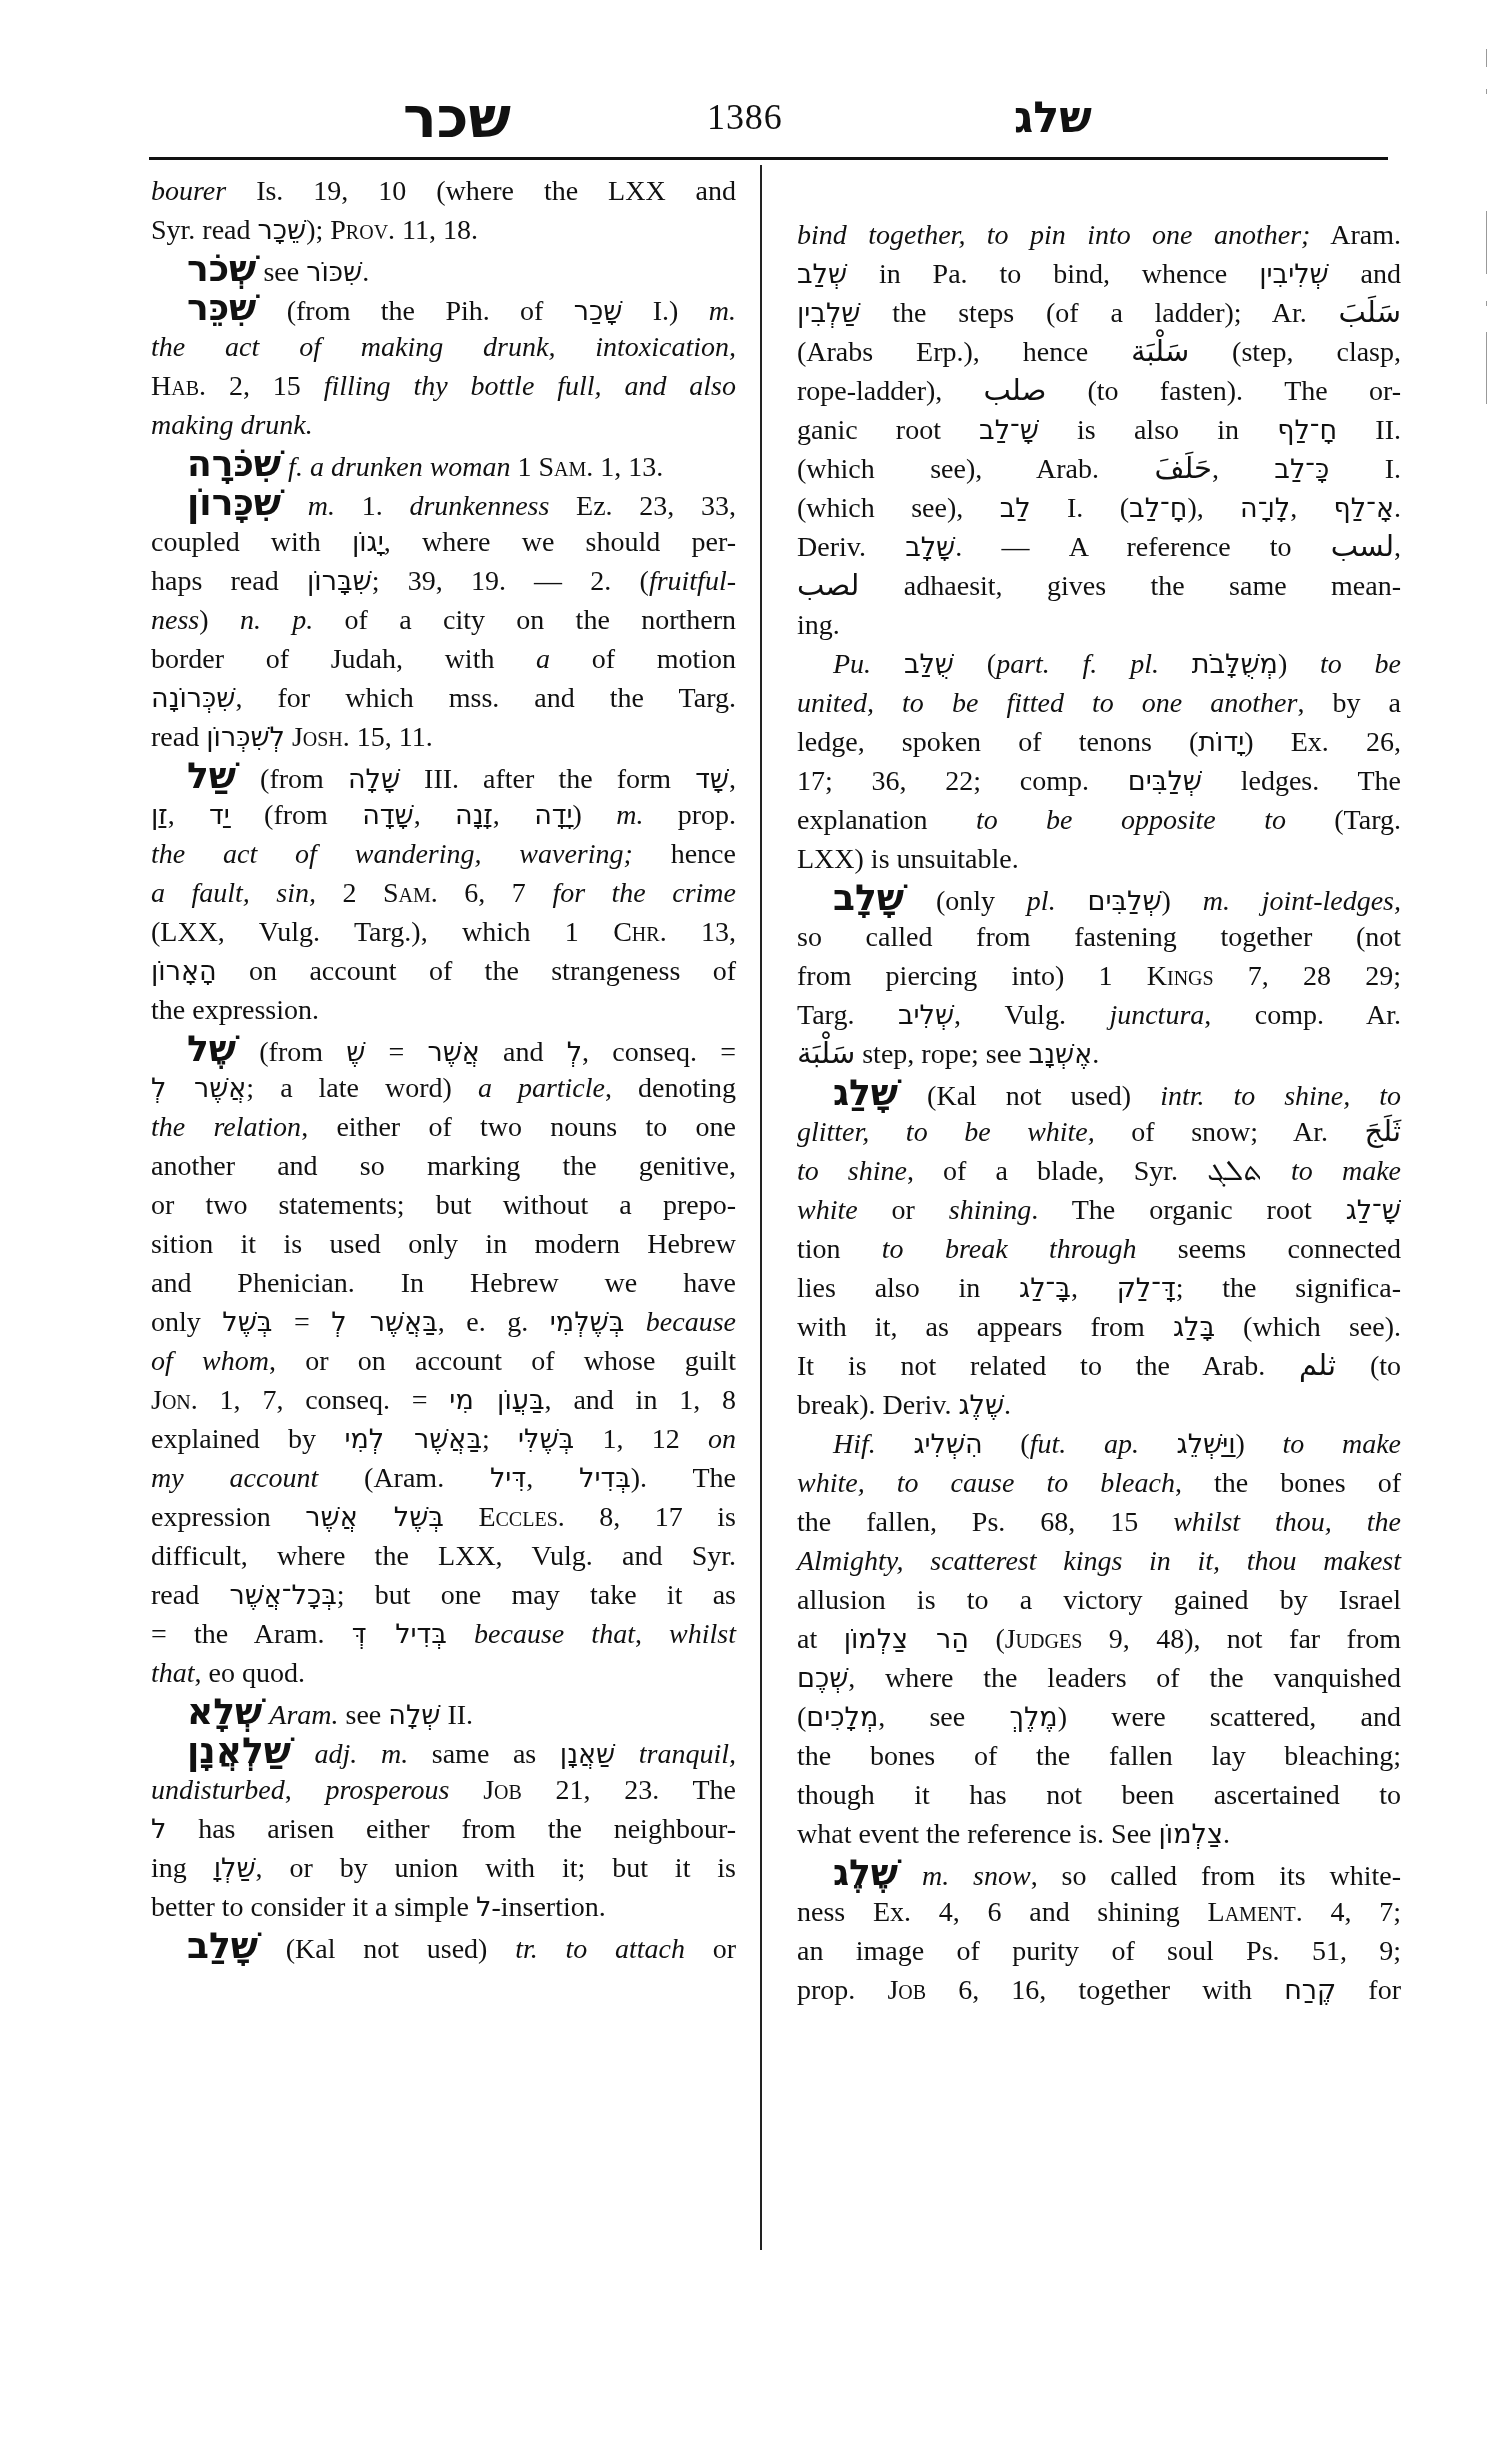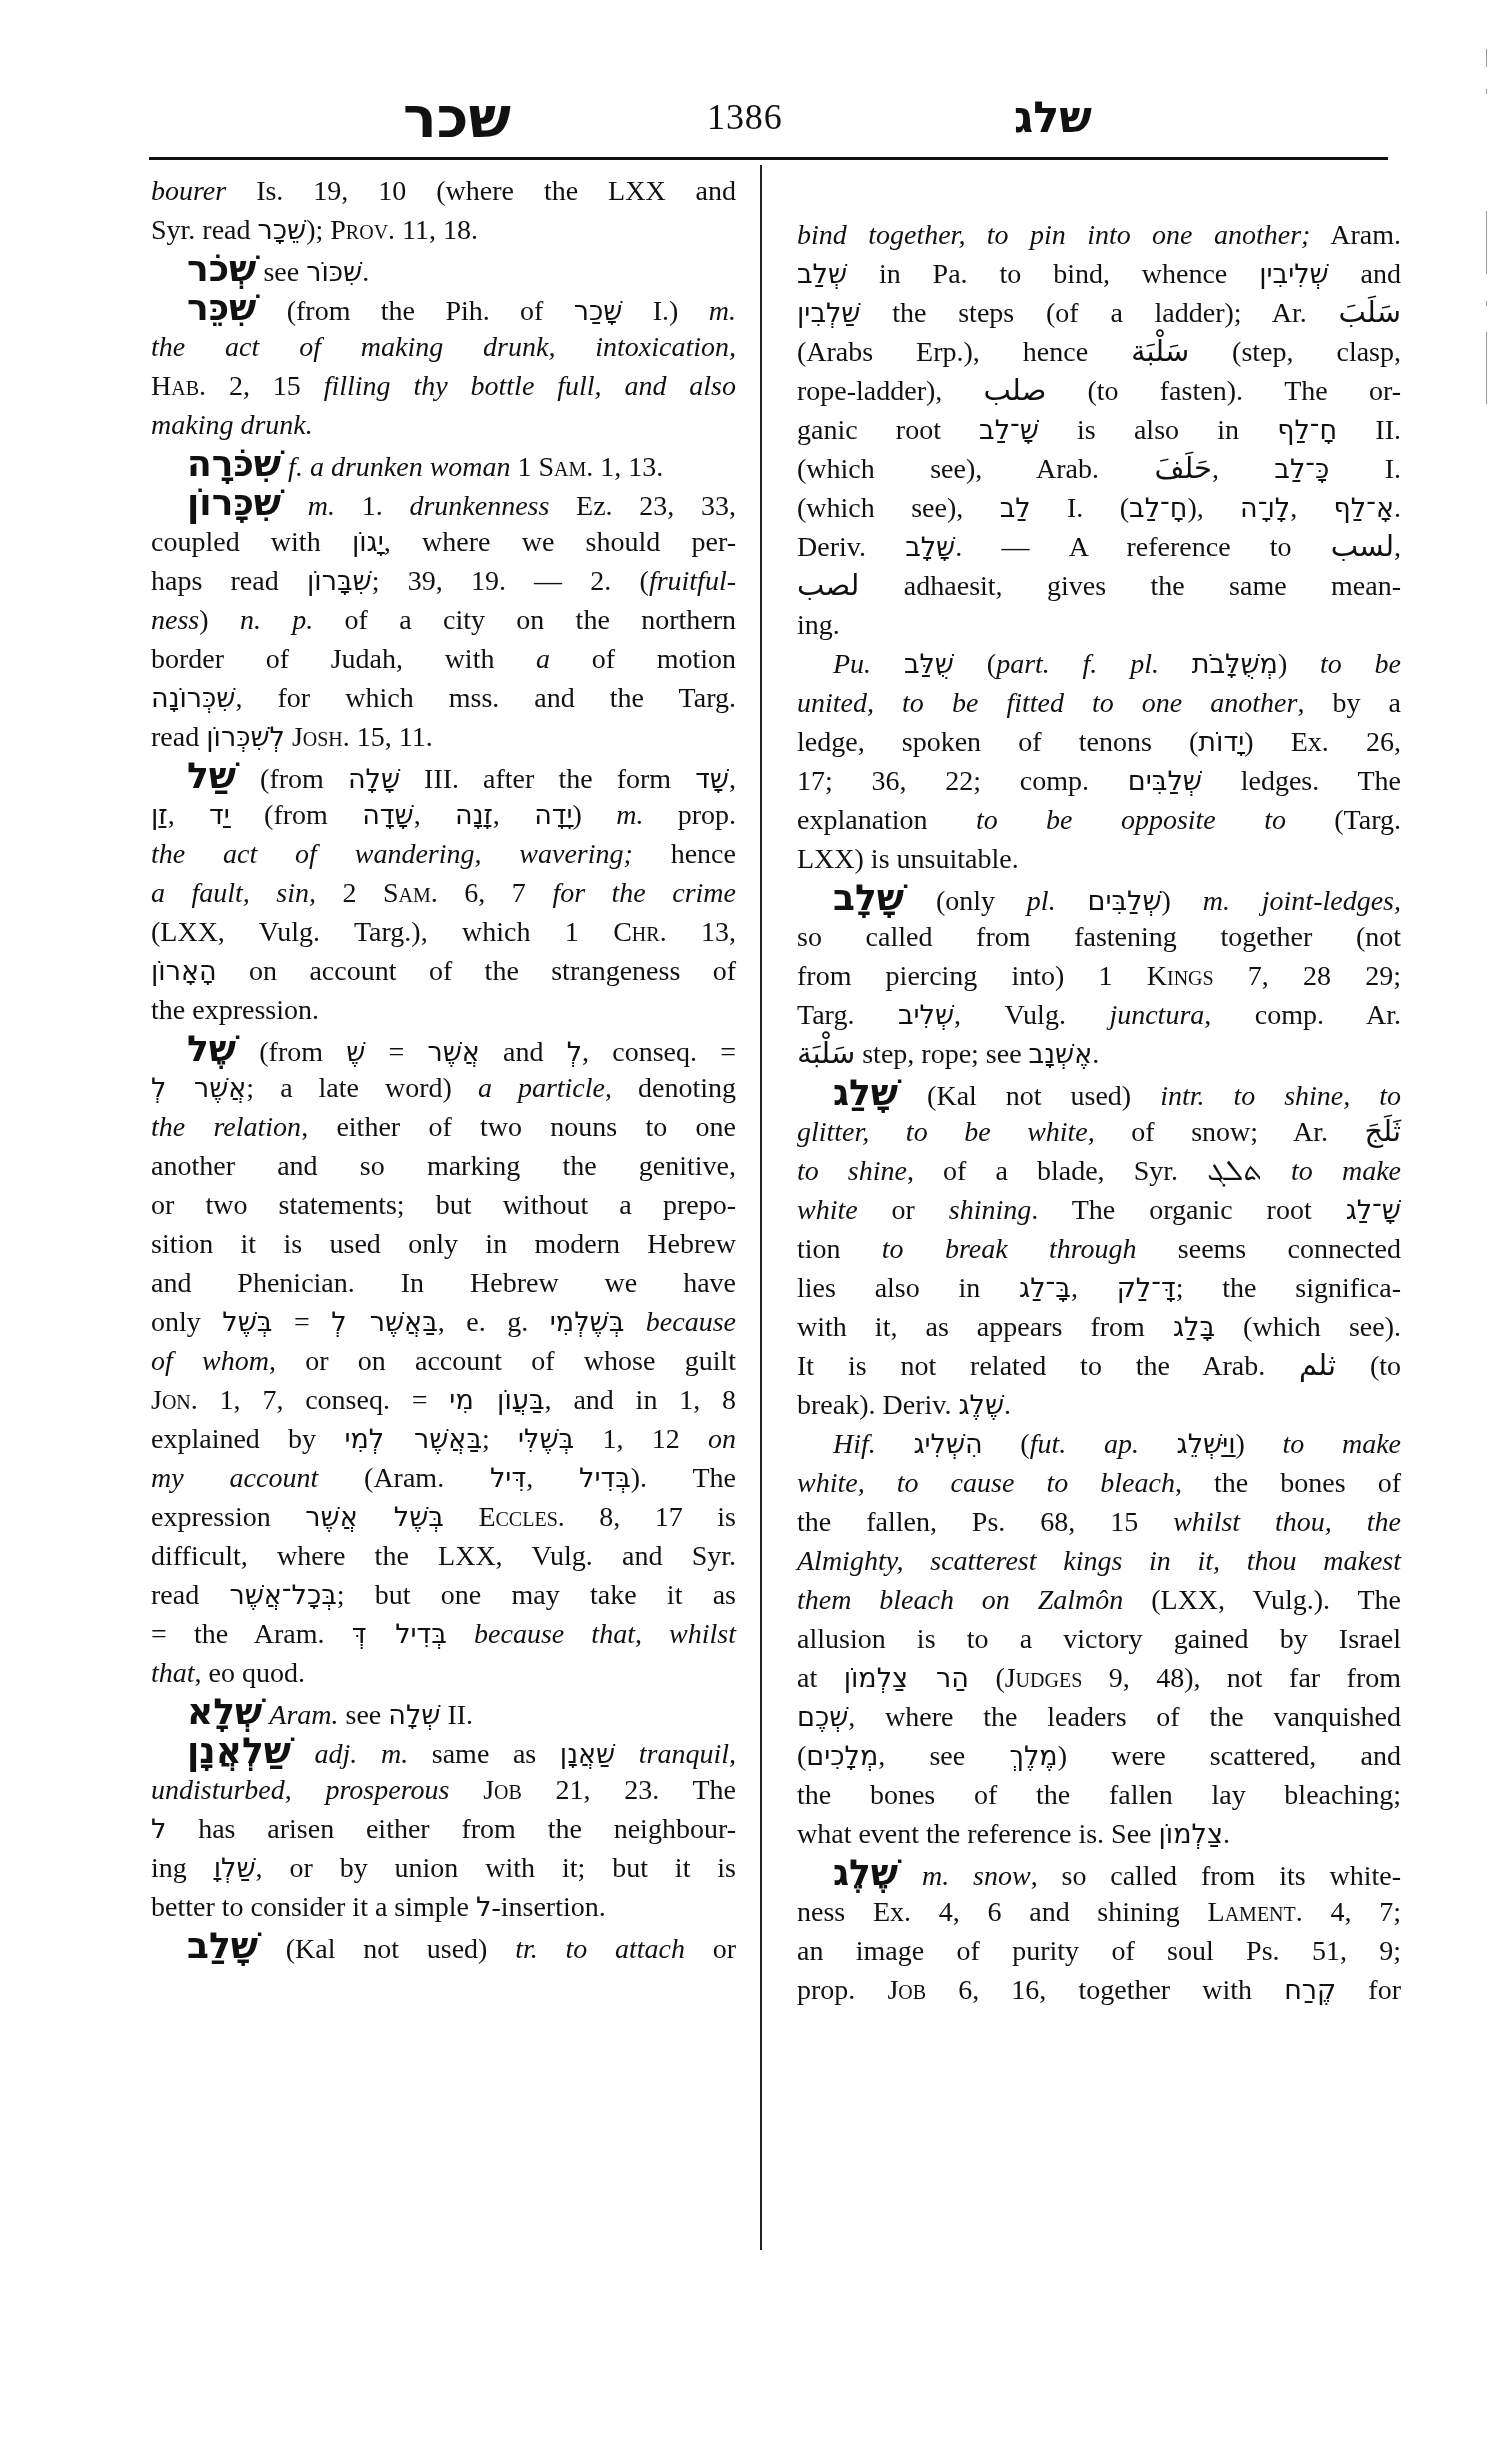--- a/index.html
+++ b/index.html
@@ -131,26 +131,26 @@
     <span class="line"><span class="i">white</span><span class="t"> or </span><span class="i">shining</span><span class="t">. The organic root </span><span class="h">שָׁ־לַג</span></span>
     <span class="line"><span class="t">tion </span><span class="i">to break through</span><span class="t"> seems connected</span></span>
     <span class="line"><span class="t">lies also in </span><span class="h">בָּ־לַג</span><span class="t">, </span><span class="h">דָּ־לַק</span><span class="t">; the significa-</span></span>
     <span class="line"><span class="t">with it, as appears from </span><span class="h">בָּלַג</span><span class="t"> (which see).</span></span>
     <span class="line"><span class="t">It is not related to the Arab. </span><span class="ar">ثلم</span><span class="t"> (to</span></span>
     <span class="line last"><span class="t">break). Deriv. </span><span class="h">שֶׁלֶג</span><span class="t">.</span></span>
     <span class="line indent"><span class="i">Hif.</span><span class="t"> </span><span class="h">הִשְׁלִיג</span><span class="t"> (</span><span class="i">fut. ap.</span><span class="t"> </span><span class="h">וַיַּשְׁלֵג</span><span class="t">) </span><span class="i">to make</span></span>
     <span class="line"><span class="i">white, to cause to bleach</span><span class="t">, the bones of</span></span>
     <span class="line"><span class="t">the fallen, Ps. 68, 15 </span><span class="i">whilst thou, the</span></span>
     <span class="line"><span class="i">Almighty, scatterest kings in it, thou makest</span></span>
-    <span class="line"><span class="i">them bleach on Zalmôn</span><span class="t"> (LXX, Vulg.). The</span></span>
     <span class="line"><span class="t">allusion is to a victory gained by Israel</span></span>
     <span class="line"><span class="t">at </span><span class="h">הַר צַלְמוֹן</span><span class="t"> (</span><span class="sc">Judges</span><span class="t"> 9, 48), not far from</span></span>
     <span class="line"><span class="h">שְׁכֶם</span><span class="t">, where the leaders of the vanquished</span></span>
     <span class="line"><span class="t">(</span><span class="h">מְלָכִים</span><span class="t">, see </span><span class="h">מֶלֶךְ</span><span class="t">) were scattered, and</span></span>
     <span class="line"><span class="t">the bones of the fallen lay bleaching;</span></span>
+    <span class="line"><span class="t">though it has not been ascertained to</span></span>
     <span class="line last"><span class="t">what event the reference is. See </span><span class="h">צַלְמוֹן</span><span class="t">.</span></span>
     <span class="line indent"><span class="h head">שֶׁלֶג</span><span class="t"> </span><span class="i">m. snow</span><span class="t">, so called from its white-</span></span>
     <span class="line"><span class="t">ness Ex. 4, 6 and shining </span><span class="sc">Lament.</span><span class="t"> 4, 7;</span></span>
     <span class="line"><span class="t">an image of purity of soul Ps. 51, 9;</span></span>
     <span class="line"><span class="t">prop. </span><span class="sc">Job</span><span class="t"> 6, 16, together with </span><span class="h">קֶרַח</span><span class="t"> for</span></span>
   </div>
 
 <div class="margin-marks">
   <div class="mark" style="top:0;height:18px"></div>
   <div class="mark" style="top:40px;height:5.4px"></div>

